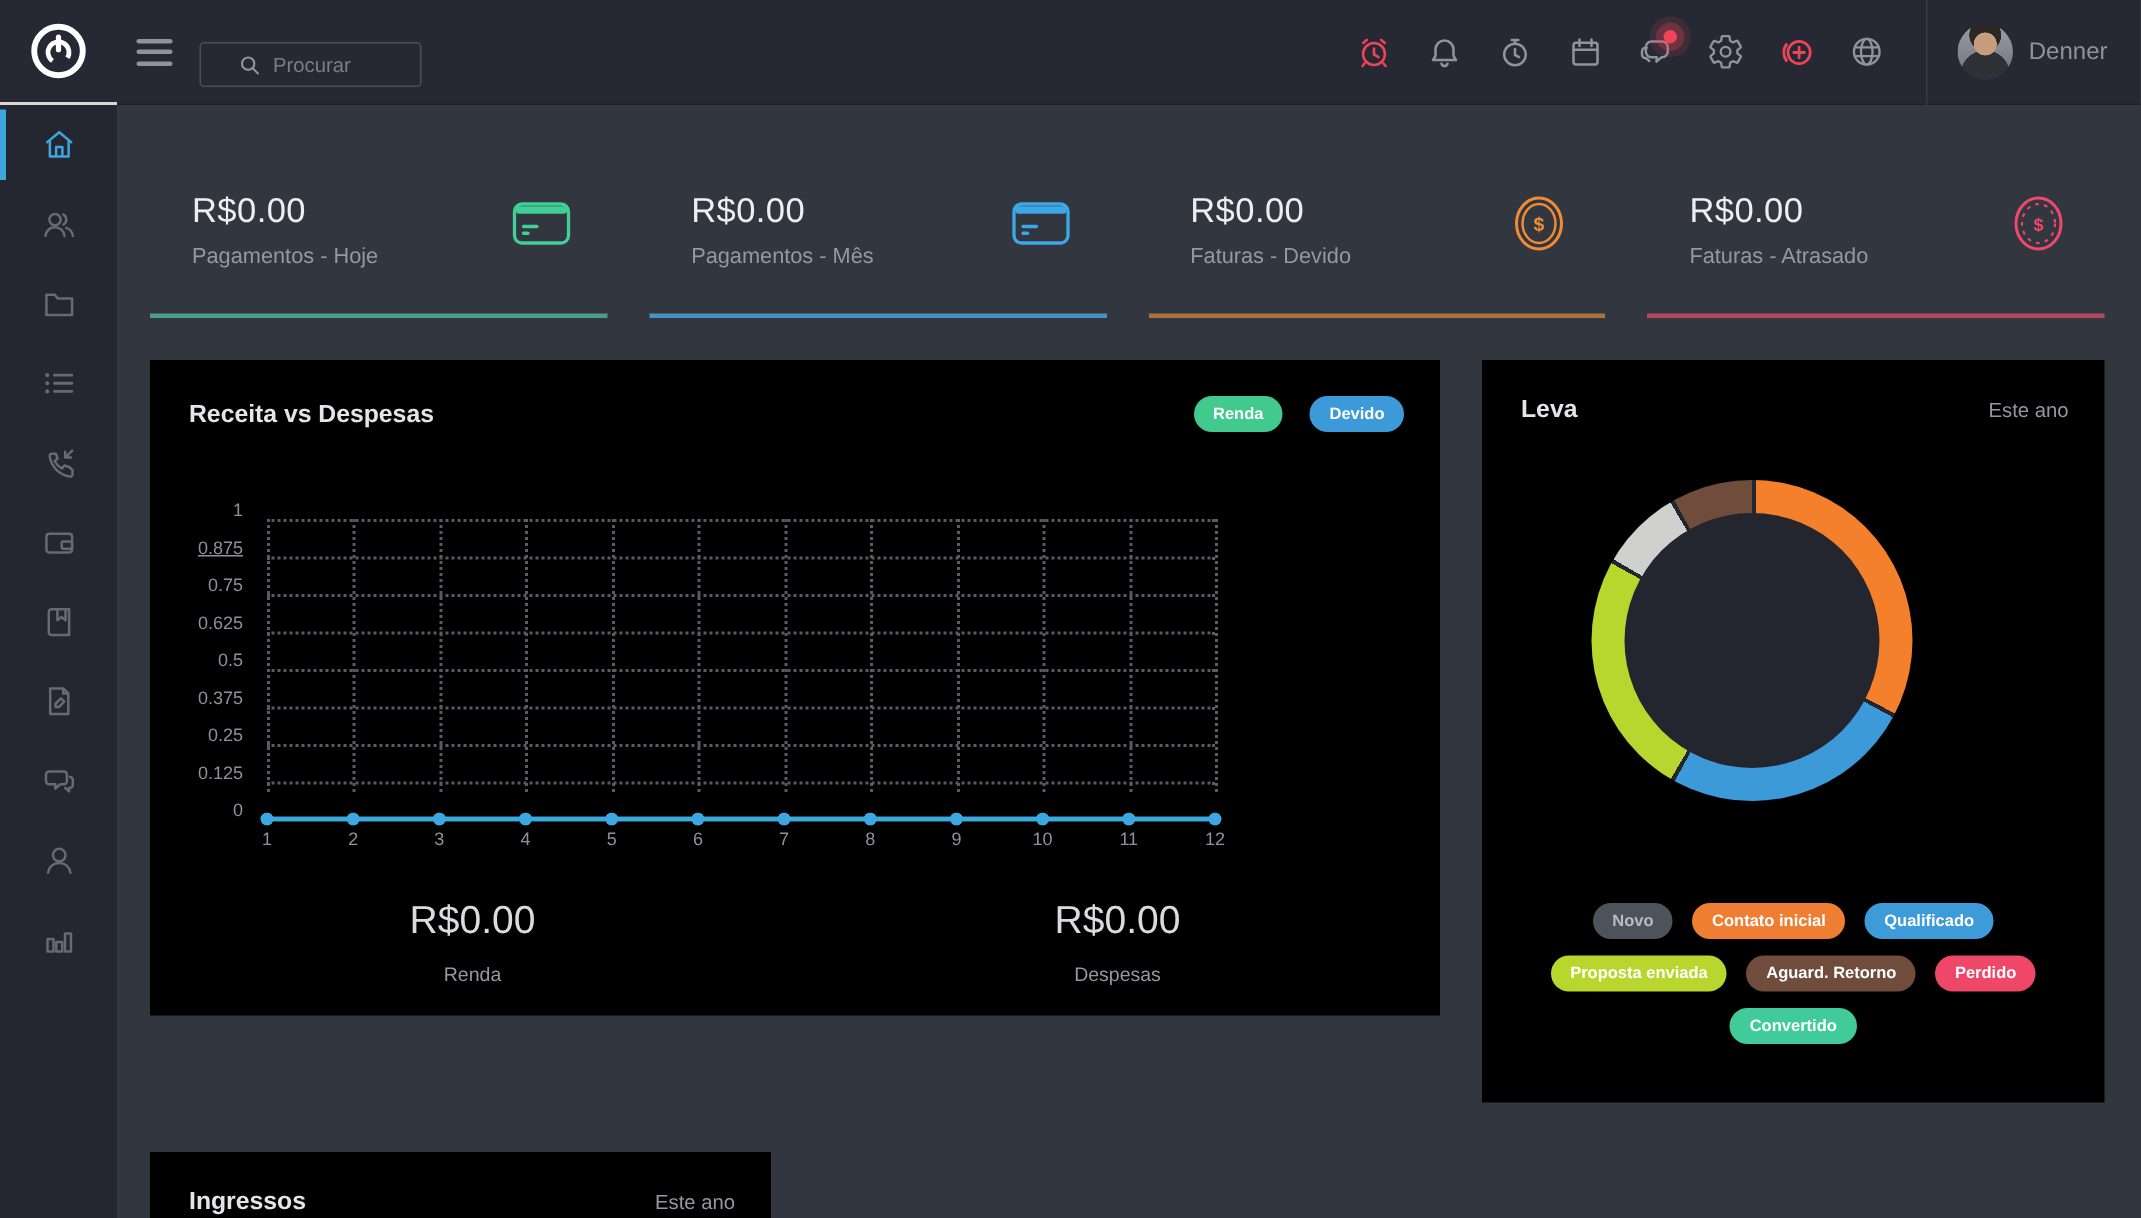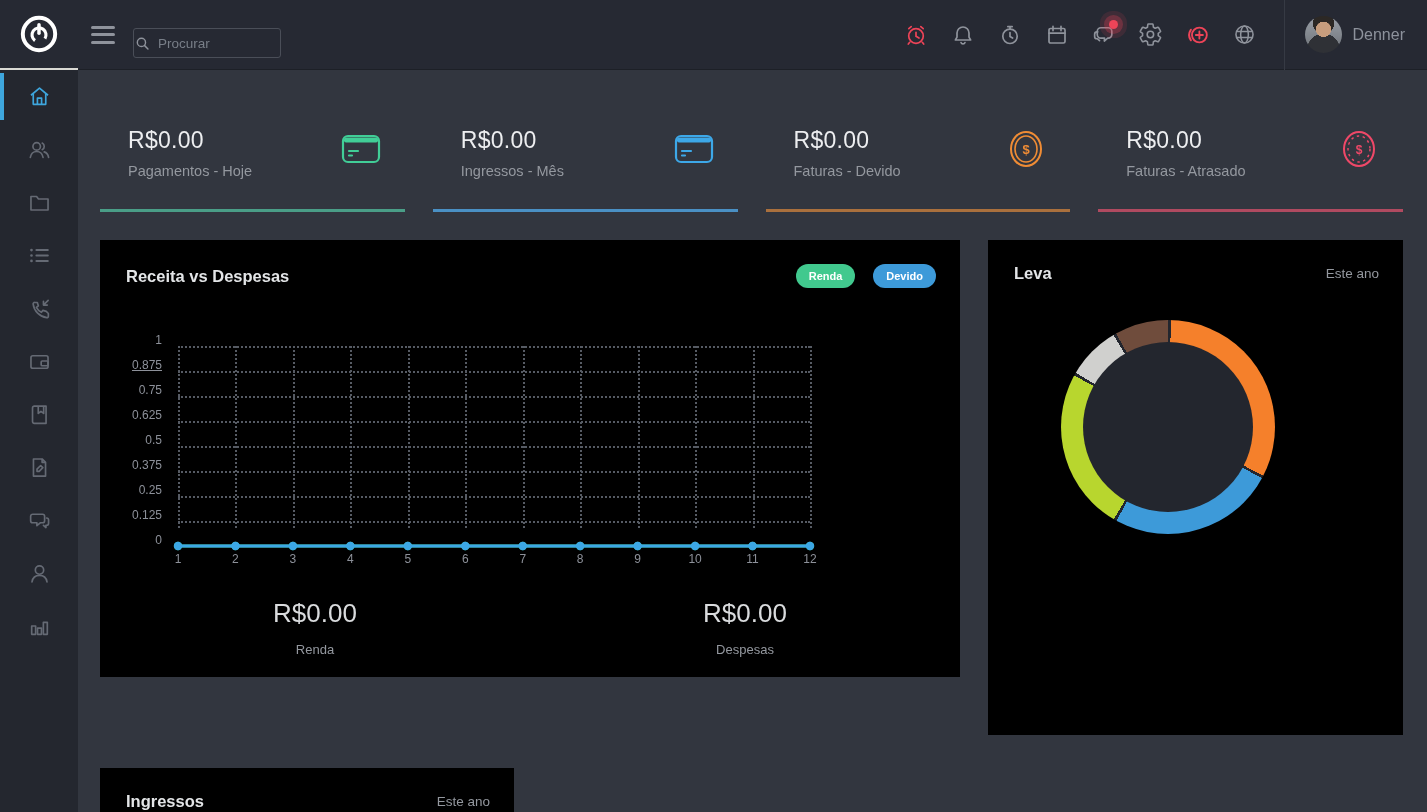--- a/index.html
+++ b/index.html
@@ -10,21 +10,21 @@
   
   .topbar { position:absolute; top:0; left:0; width:1427px; height:70px;
     background:#262933; display:flex; align-items:center; z-index:5;
     border-bottom:1px solid #1d2027; }
   .logo-block { width:78px; height:70px; flex:0 0 78px; display:flex; align-items:center;
     justify-content:center; border-bottom:2px solid #d9d9d4; }
   .hamburger { margin-left:13px; width:24px; height:18px; display:flex; flex-direction:column;
     justify-content:space-between; background:none; border:none; cursor:pointer; }
   .hamburger span { display:block; height:3px; border-radius:2px; background:#8f939c; }
   .search-box { margin-left:18px; width:148px; height:30px; border:1px solid #4a4e58;
-    border-radius:3px; display:flex; align-items:center; padding:0 0; gap:7px;margin-top:17px; }
+    border-radius:3px; display:flex; align-items:center; padding:0 24px; gap:7px;margin-top:17px; }
   .search-box input { flex:1; min-width:0; background:transparent; border:none; outline:none;
     color:#c7cad0; font-size:13.5px; font-family:"Liberation Sans", sans-serif; }
   .search-box input::placeholder { color:#787e88; }
   .topbar-icons { margin-left:auto; display:flex; align-items:center; gap:21px; }
   .tb-icon { position:relative; width:26px; height:26px; display:flex; align-items:center;
     justify-content:center; background:none; border:none; cursor:pointer; color:#8f939c; }
   .tb-icon.red { color:#ee4458; }
   .badge-dot { position:absolute; top:-2px; right:-1px; width:9px; height:9px; border-radius:50%;
     background:#ee4458; box-shadow:0 0 0 5px rgba(238,68,88,.28), 0 0 0 9px rgba(238,68,88,.12); }
   .topbar-divider { width:1px; height:70px; background:#363a44; margin:0 0 0 26px; }
@@ -296,21 +296,21 @@
         <div class="stat-icon" style="color: rgb(65, 206, 151);">
           <svg width="42" height="36" viewBox="0 0 42 36" fill="none" stroke="currentColor" stroke-width="2.2" stroke-linecap="round">
             <rect x="3" y="5" width="36" height="26" rx="5"></rect>
             <rect x="4" y="6.5" width="34" height="5" rx="2" fill="currentColor" stroke="none"></rect>
             <path d="M9 20h9M9 24.5h3"></path>
           </svg>
         </div>
       </div>
       <div class="stat-card" style="border-bottom-color: rgb(74, 144, 196);">
         <div class="stat-value">R$0.00</div>
-        <div class="stat-label">Ingressos - Mês</div>
+        <div class="stat-label">Pagamentos - Mês</div>
         <div class="stat-icon" style="color: rgb(61, 168, 232);">
           <svg width="42" height="36" viewBox="0 0 42 36" fill="none" stroke="currentColor" stroke-width="2.2" stroke-linecap="round">
             <rect x="3" y="5" width="36" height="26" rx="5"></rect>
             <rect x="4" y="6.5" width="34" height="5" rx="2" fill="currentColor" stroke="none"></rect>
             <path d="M9 20h9M9 24.5h3"></path>
           </svg>
         </div>
       </div>
       <div class="stat-card" style="border-bottom-color: rgb(170, 112, 61);">
         <div class="stat-value">R$0.00</div>
@@ -436,20 +436,31 @@
       </section>
 
       <section class="panel leva-panel">
         <div class="panel-header">
           <h2 class="panel-title">Leva</h2>
           <span class="panel-period">Este ano</span>
         </div>
 
         <div class="donut" id="donut" style="background: conic-gradient(rgb(35, 38, 46) 0deg, rgb(35, 38, 46) 1.6deg, rgb(245, 128, 43) 1.6deg, rgb(245, 128, 43) 117deg, rgb(35, 38, 46) 117deg, rgb(35, 38, 46) 118.6deg, rgb(61, 154, 217) 118.6deg, rgb(61, 154, 217) 208.8deg, rgb(35, 38, 46) 208.8deg, rgb(35, 38, 46) 210.4deg, rgb(184, 214, 46) 210.4deg, rgb(184, 214, 46) 298.8deg, rgb(35, 38, 46) 298.8deg, rgb(35, 38, 46) 300.4deg, rgb(208, 208, 206) 300.4deg, rgb(208, 208, 206) 329.4deg, rgb(35, 38, 46) 329.4deg, rgb(35, 38, 46) 331deg, rgb(111, 76, 60) 331deg, rgb(111, 76, 60) 360deg);"></div>
 
+        <div class="leva-legend">
+          <div class="leva-legend-wrap">
+            <button class="pill" style="background: rgb(78, 82, 91); color: rgb(185, 189, 195);">Novo</button>
+            <button class="pill" style="background: rgb(239, 126, 51); color: rgb(255, 255, 255);">Contato inicial</button>
+            <button class="pill" style="background: rgb(62, 155, 217); color: rgb(255, 255, 255);">Qualificado</button>
+            <button class="pill" style="background: rgb(184, 214, 46); color: rgb(255, 255, 255);">Proposta enviada</button>
+            <button class="pill" style="background: rgb(111, 76, 60); color: rgb(255, 255, 255);">Aguard. Retorno</button>
+            <button class="pill" style="background: rgb(239, 71, 103); color: rgb(255, 255, 255);">Perdido</button>
+            <button class="pill" style="background: rgb(65, 203, 154); color: rgb(255, 255, 255);">Convertido</button>
+          </div>
+        </div>
       </section>
     </div>
 
     <section class="panel tickets-panel">
       <div class="panel-header">
         <h2 class="panel-title">Ingressos</h2>
         <span class="panel-period">Este ano</span>
       </div>
     </section>
 

